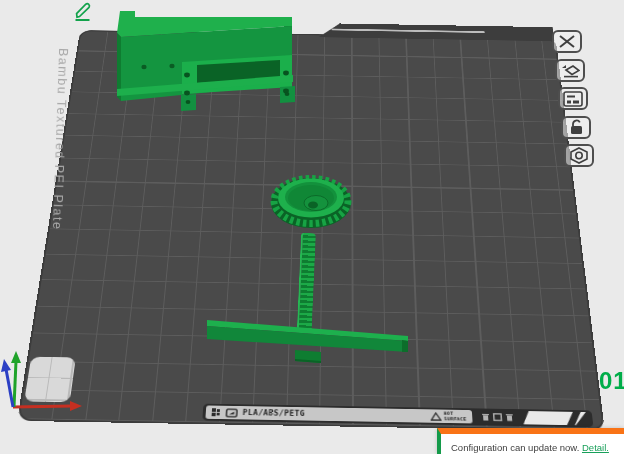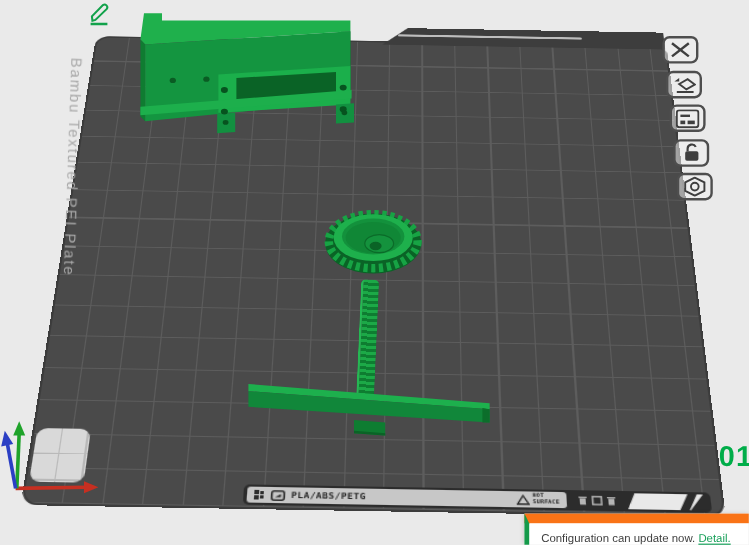--- a/index.html
+++ b/index.html
@@ -71,21 +71,21 @@
     background:repeating-linear-gradient(to bottom,#1ca947 0 2.5px,#0e7d31 2.5px 5px);
     border-left:2px solid #25b853;}
 
   
   .models-svg,.axes-svg{position:absolute;pointer-events:none;}
   .models-svg{left:0;top:0;}
   .axes-svg{left:0;top:345px;}
 
   
   .notice{position:absolute;left:437px;top:428px;width:187px;height:26px;
-    background:#ffffff;border-left:4px solid #149a4a;border-top:8px solid #f97316;
+    background:#ffffff;border-left:4px solid #149a4a;border-top:6px solid #f97316;
     box-shadow:0 0 4px rgba(0,0,0,.18);box-sizing:border-box;
     padding:8px 6px 0 10px;font-size:9.5px;color:#404040;white-space:nowrap;}
   .notice a{color:#18a05a;text-decoration:underline;cursor:pointer;}
 </style>
 </head>
 <body>
 
 <div class="stage">
 
   <div class="plate">

